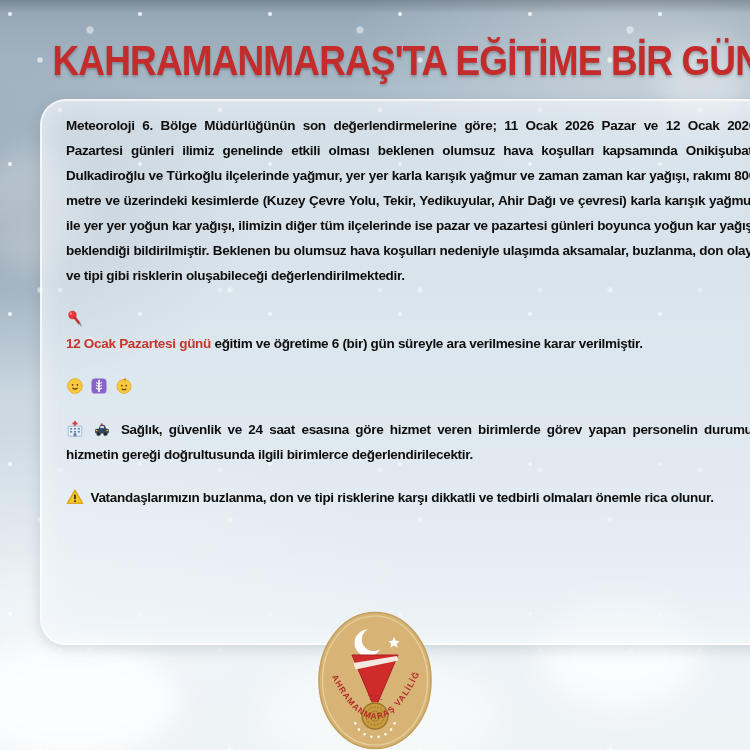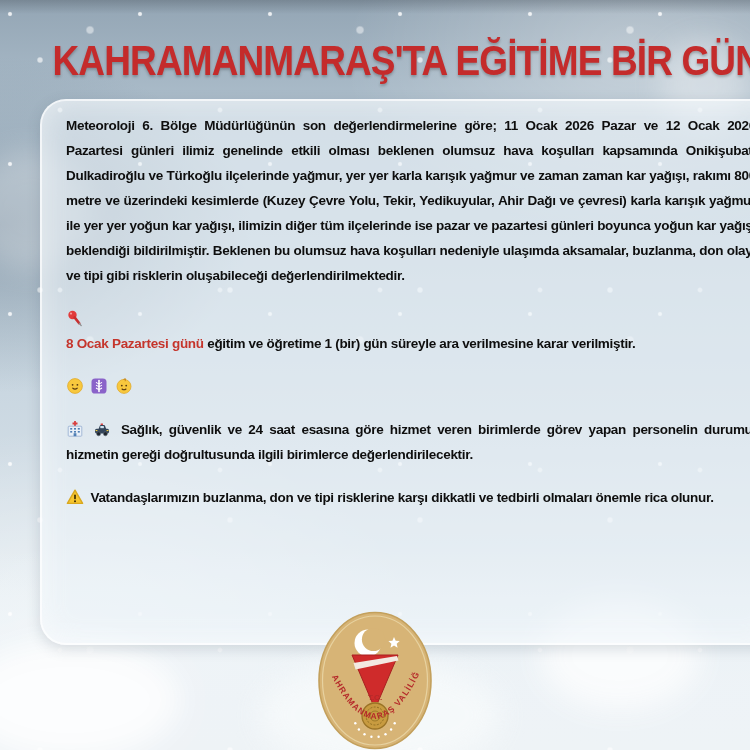--- a/index.html
+++ b/index.html
@@ -84,22 +84,22 @@
     </p>
 
     <p class="para">
       <span class="ico"><svg viewBox="0 0 18 18" width="18" height="18">
             <circle cx="6.5" cy="6" r="4.2" fill="#e23b3b"></circle>
             <circle cx="5" cy="4.6" r="1.1" fill="#f59a9a"></circle>
             <path d="M8.6 8.4 L13.2 14.2" stroke="#c92f2f" stroke-width="2.6" stroke-linecap="round"></path>
             <path d="M13.2 14.2 L15.2 16.6" stroke="#8c8c8c" stroke-width="1.3" stroke-linecap="round"></path>
           </svg></span>
       <br>
-      <span class="red">8 Ocak Pazartesi günü</span>
-      <span> eğitim ve öğretime 1 (bir) gün süreyle ara verilmesine karar verilmiştir.</span>
+      <span class="red">12 Ocak Pazartesi günü</span>
+      <span> eğitim ve öğretime 6 (bir) gün süreyle ara verilmesine karar verilmiştir.</span>
     </p>
 
     <p class="para">
       <span class="ico"><svg viewBox="0 0 18 18" width="18" height="18">
             <circle cx="9" cy="9" r="7.4" fill="#f8c83d" stroke="#dfa92d" stroke-width="0.8"></circle>
             <circle cx="6.6" cy="7.8" r="0.9" fill="#5a3b10"></circle>
             <circle cx="11.4" cy="7.8" r="0.9" fill="#5a3b10"></circle>
             <path d="M6.8 11.2 q2.2 1.8 4.4 0" stroke="#5a3b10" stroke-width="1.1" fill="none" stroke-linecap="round"></path>
           </svg></span>
       <span class="ico"><svg viewBox="0 0 18 18" width="18" height="18">

